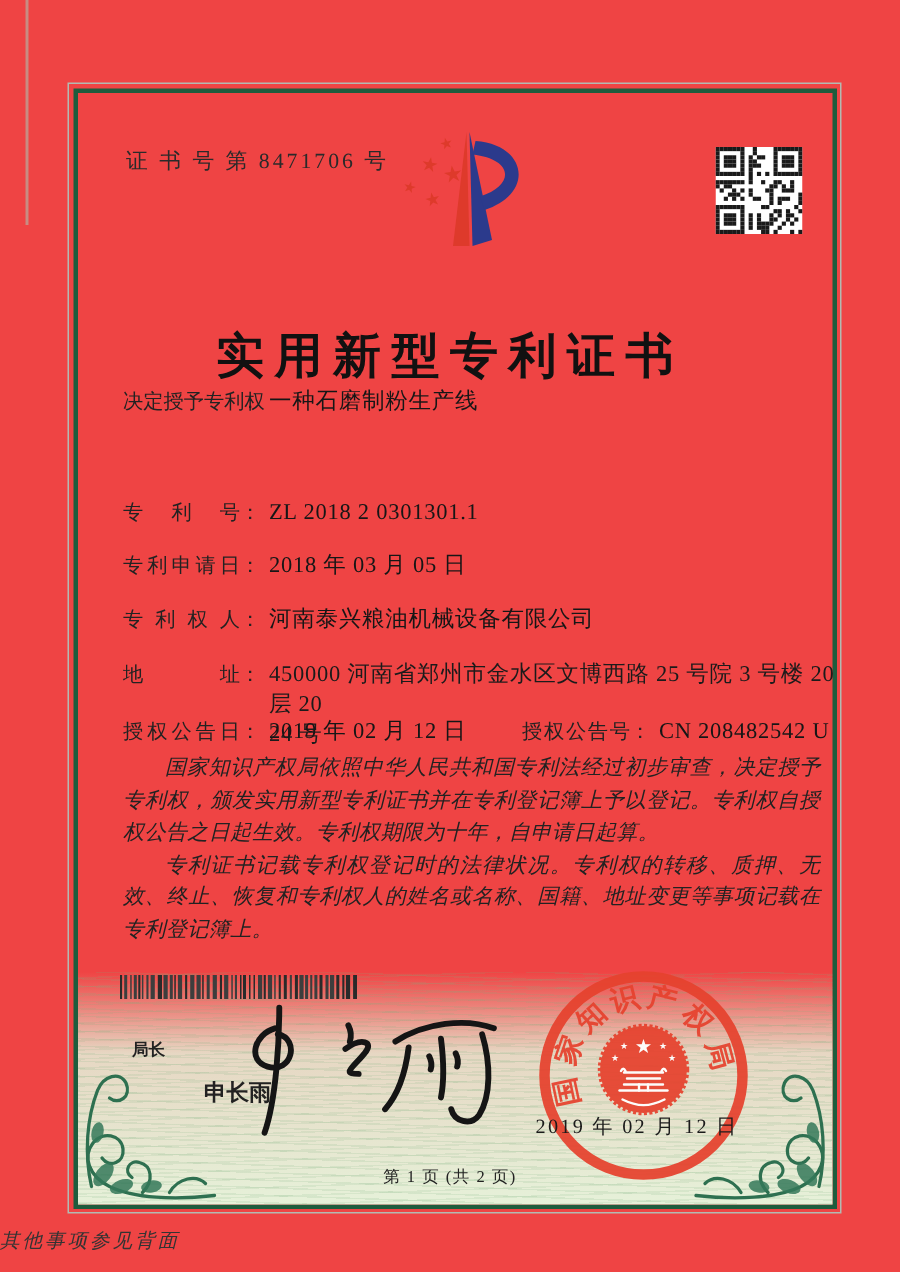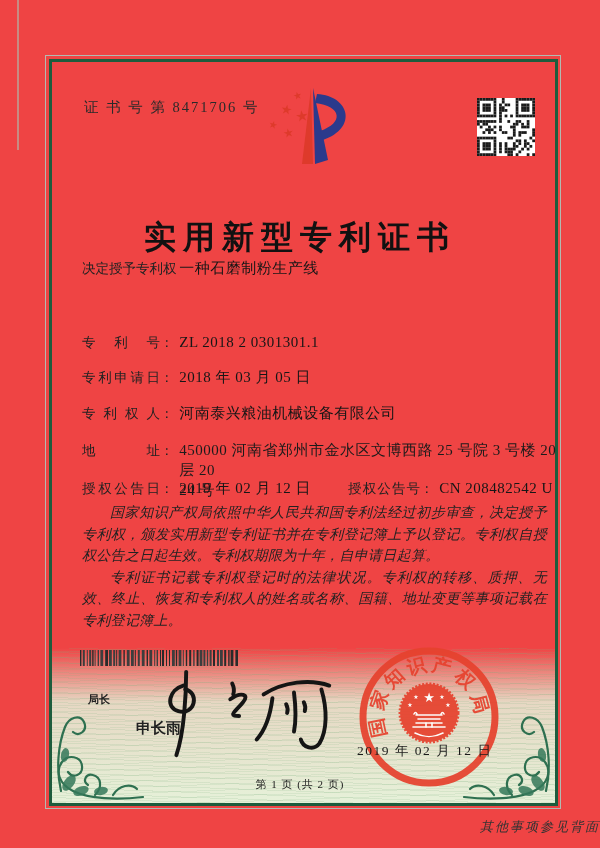--- a/index.html
+++ b/index.html
@@ -52,21 +52,21 @@
   .director-name  { position:absolute; left:88px; top:719px; font-family:"Liberation Sans","DejaVu Sans",sans-serif;
                     font-size:15px; font-weight:600; color:#222; z-index:3;margin-left:48px; }
 
   .signature { position:absolute; left:146px; top:662px; width:196px; height:102px; z-index:3; }
 
   .seal { position:absolute; left:355px; top:643px; width:148px; height:148px; z-index:4; opacity:.93; }
   .seal-date { position:absolute; left:357px; top:742px; font-size:13.5px; letter-spacing:1.5px; color:#1a1a1a; z-index:5; }
 
   .page-indicator { position:absolute; left:0; top:777px; width:100%; text-align:center; font-size:11px;
                     color:#222; z-index:3; letter-spacing:1px; }
-  .back-note { position:absolute; left:0; top:818px; width:100%; text-align:right; font-size:13px;
+  .back-note { position:absolute; left:0; top:818px; width:100%; text-align:left; font-size:13px;
                font-style:italic; color:#333; letter-spacing:2px; }
 
   .flourish { position:absolute; width:96px; height:96px; z-index:2; }
   .flourish.left  { left:51px;  top:707px; }
   .flourish.right { left:460px; top:707px; transform:scaleX(-1); }
 </style>
 </head>
 <body>
 
 <div class="page">

